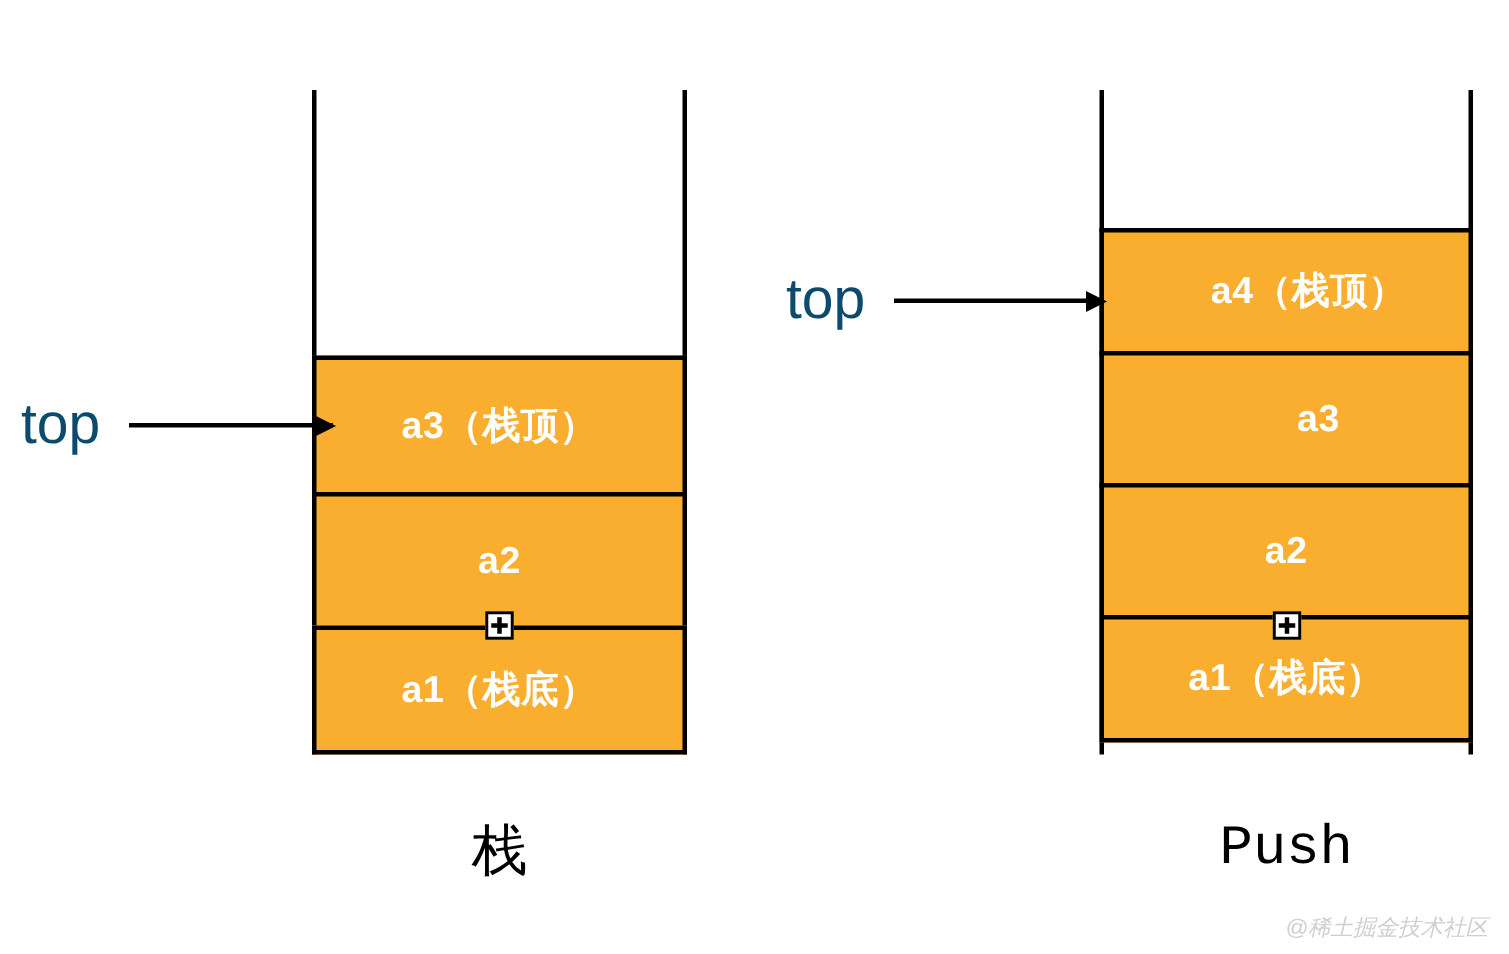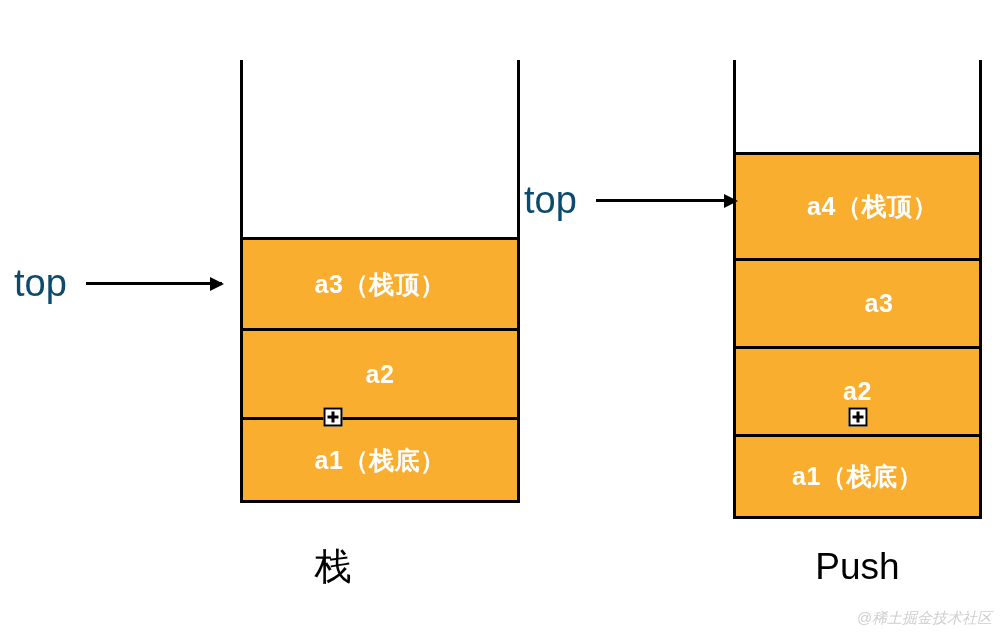--- a/index.html
+++ b/index.html
@@ -140,21 +140,21 @@
     white-space: nowrap;
     user-select: none;
     font-style: italic;
   }
 </style>
 </head>
 <body>
 
 <div id="canvas">
 
-  <div class="stack" style="left:208px; top:60px; width:280px; height:443px;margin-left:32px;">
+  <div class="stack" style="left:208px; top:60px; width:250px; height:443px;">
     <div class="wall wall-left"></div>
     <div class="wall wall-right"></div>
 
     <div class="cells" style="height:266px;">
       <div class="cell" style="height:91px;">
         <span class="cell-label">a3（栈顶）</span>
       </div>
       <div class="cell" style="height:89px;">
         <span class="cell-label">a2</span>
       </div>
@@ -169,37 +169,37 @@
   <div class="top-label" style="left:14px; top:264px;">top</div>
   <div class="arrow" style="left:86px; top:282px; width:136px;"></div>
 
   <div class="caption" style="left:208px; top:548px; width:250px;">栈</div>
 
   <div class="stack" style="left:733px; top:60px; width:249px; height:443px;">
     <div class="wall wall-left"></div>
     <div class="wall wall-right"></div>
 
     <div class="cells" style="height:351px;">
-      <div class="cell" style="height:106px;padding-left:30px;">
+      <div class="cell" style="height:82px;padding-left:30px;">
         <span class="cell-label">a4（栈顶）</span>
       </div>
       <div class="cell" style="height:88px;padding-left:43px;">
         <span class="cell-label">a3</span>
       </div>
       <div class="cell" style="height:88px;">
         <span class="cell-label">a2</span>
       </div>
       <div class="cell" style="height:85px;">
         <span class="cell-label">a1（栈底）</span>
       </div>
     </div>
   </div>
 
   <div class="plus-marker" style="left:858px; top:417px;"></div>
 
   <div class="top-label" style="left:524px; top:181px;">top</div>
   <div class="arrow" style="left:596px; top:199px; width:140px;"></div>
 
-  <div class="caption" style="left:733px; top:548px; width:249px;">Push</div>
+  <div class="caption" style="left:733px; top:548px; width:249px;font-family:Liberation Mono, monospace;">Push</div>
 
   <div class="watermark">@稀土掘金技术社区</div>
 
 </div>
 
 </body></html>

